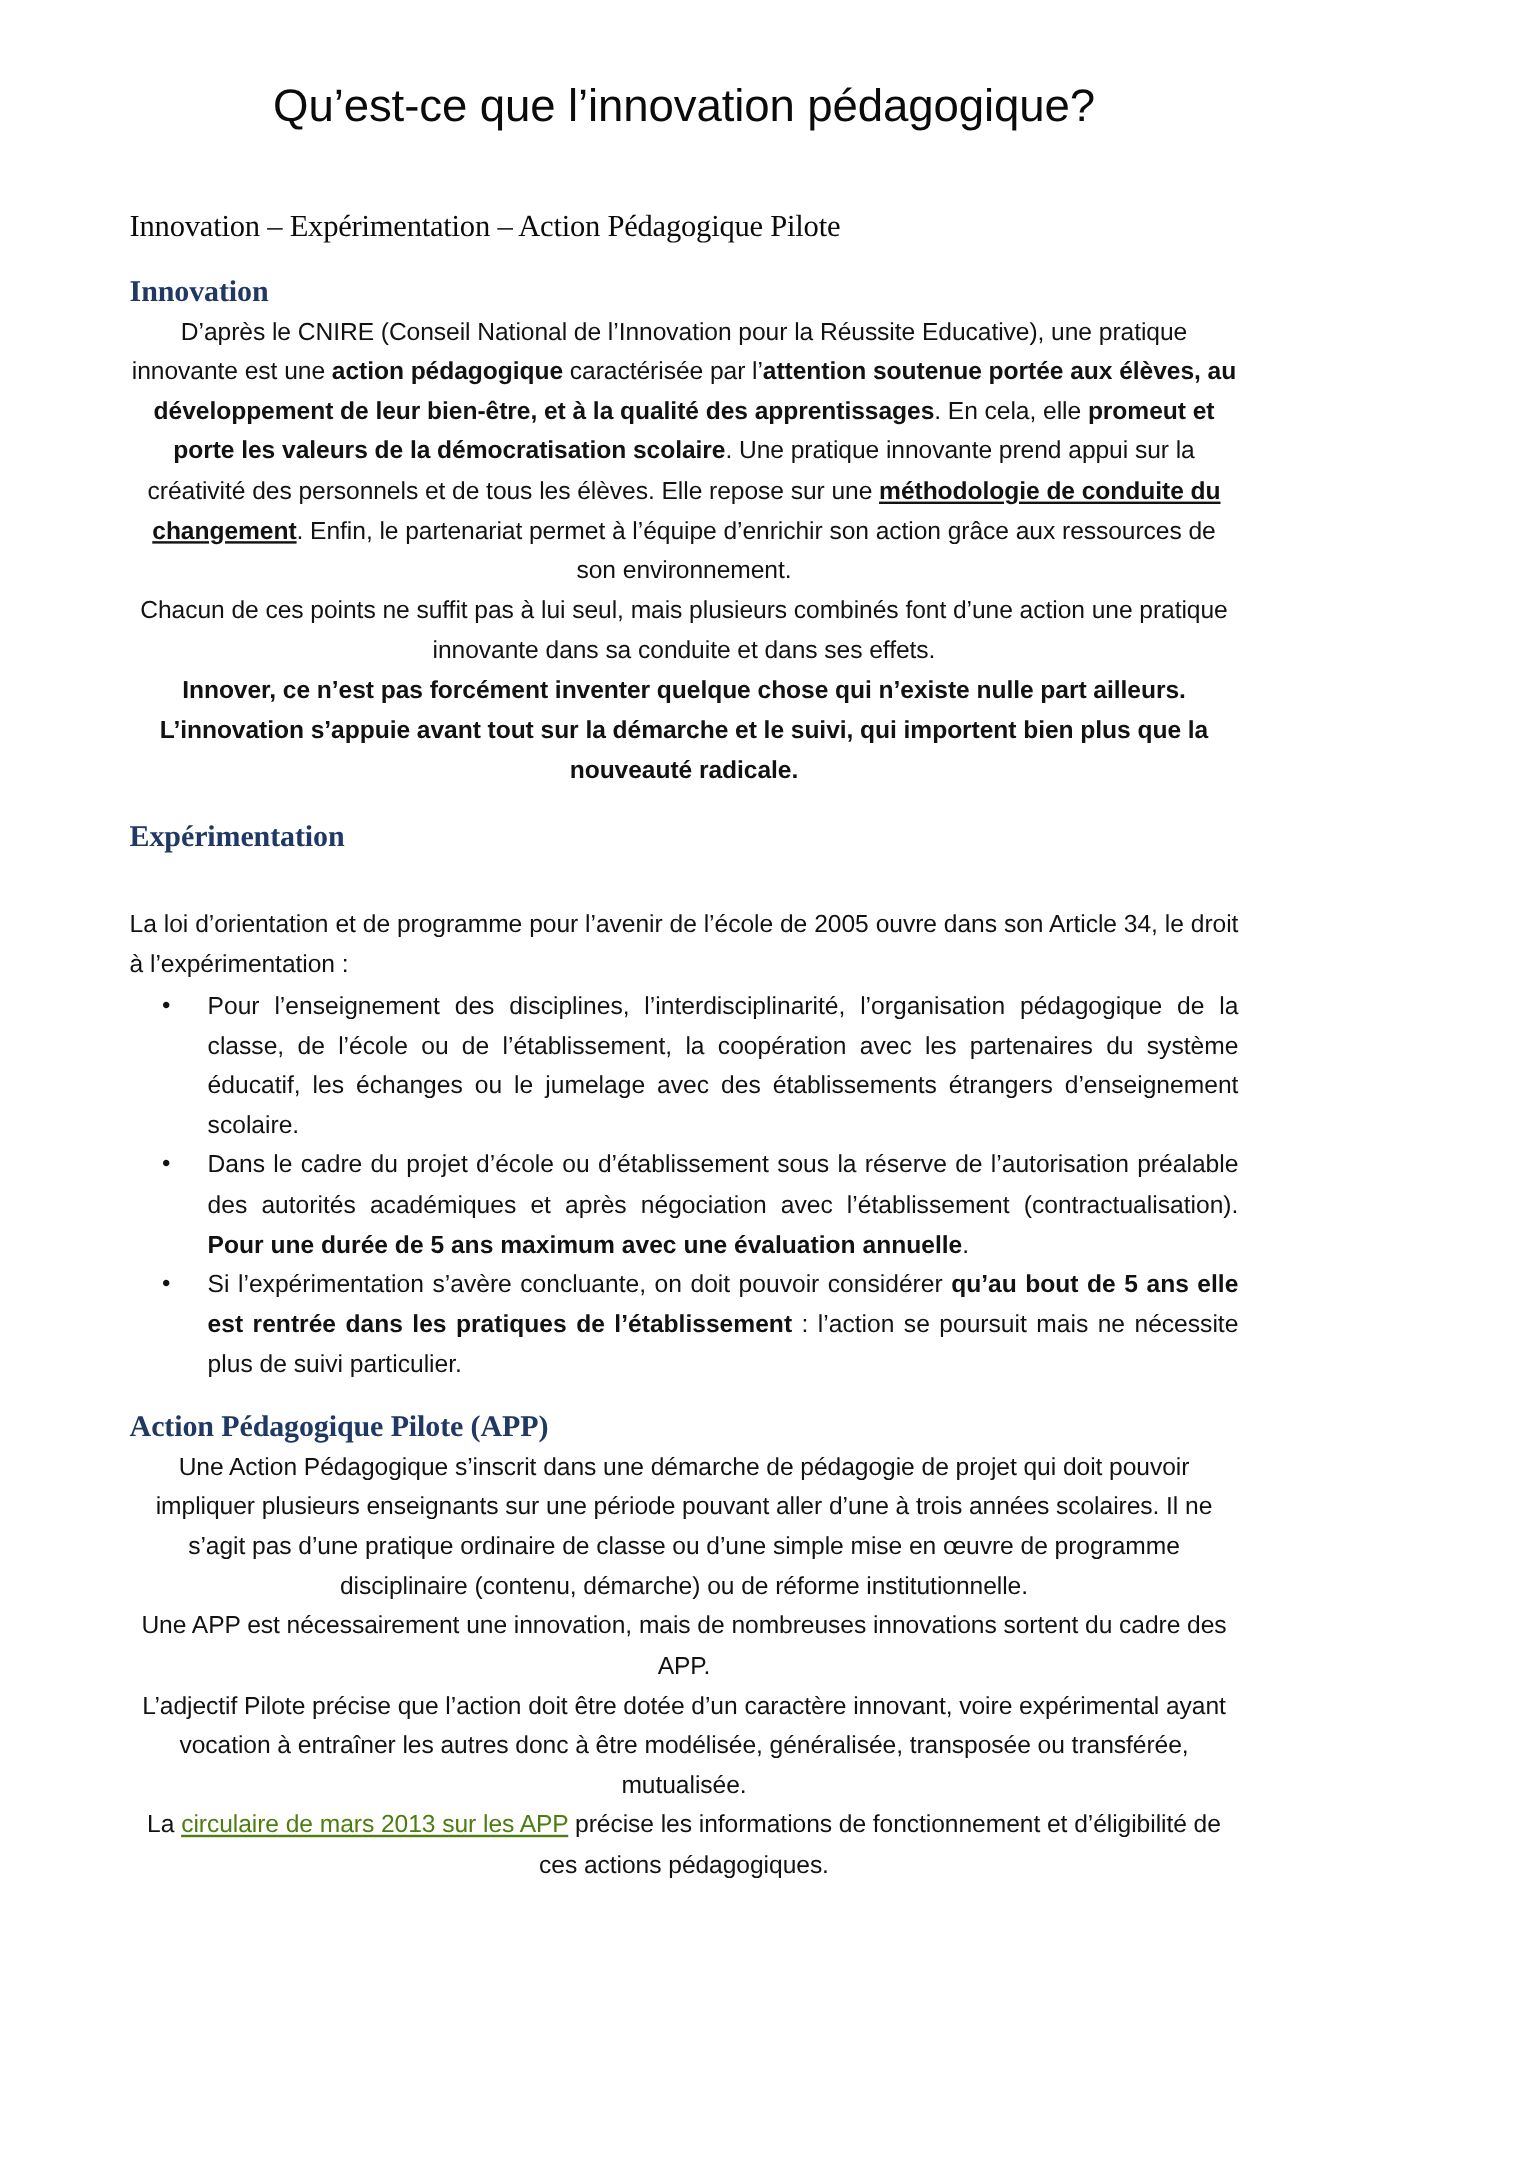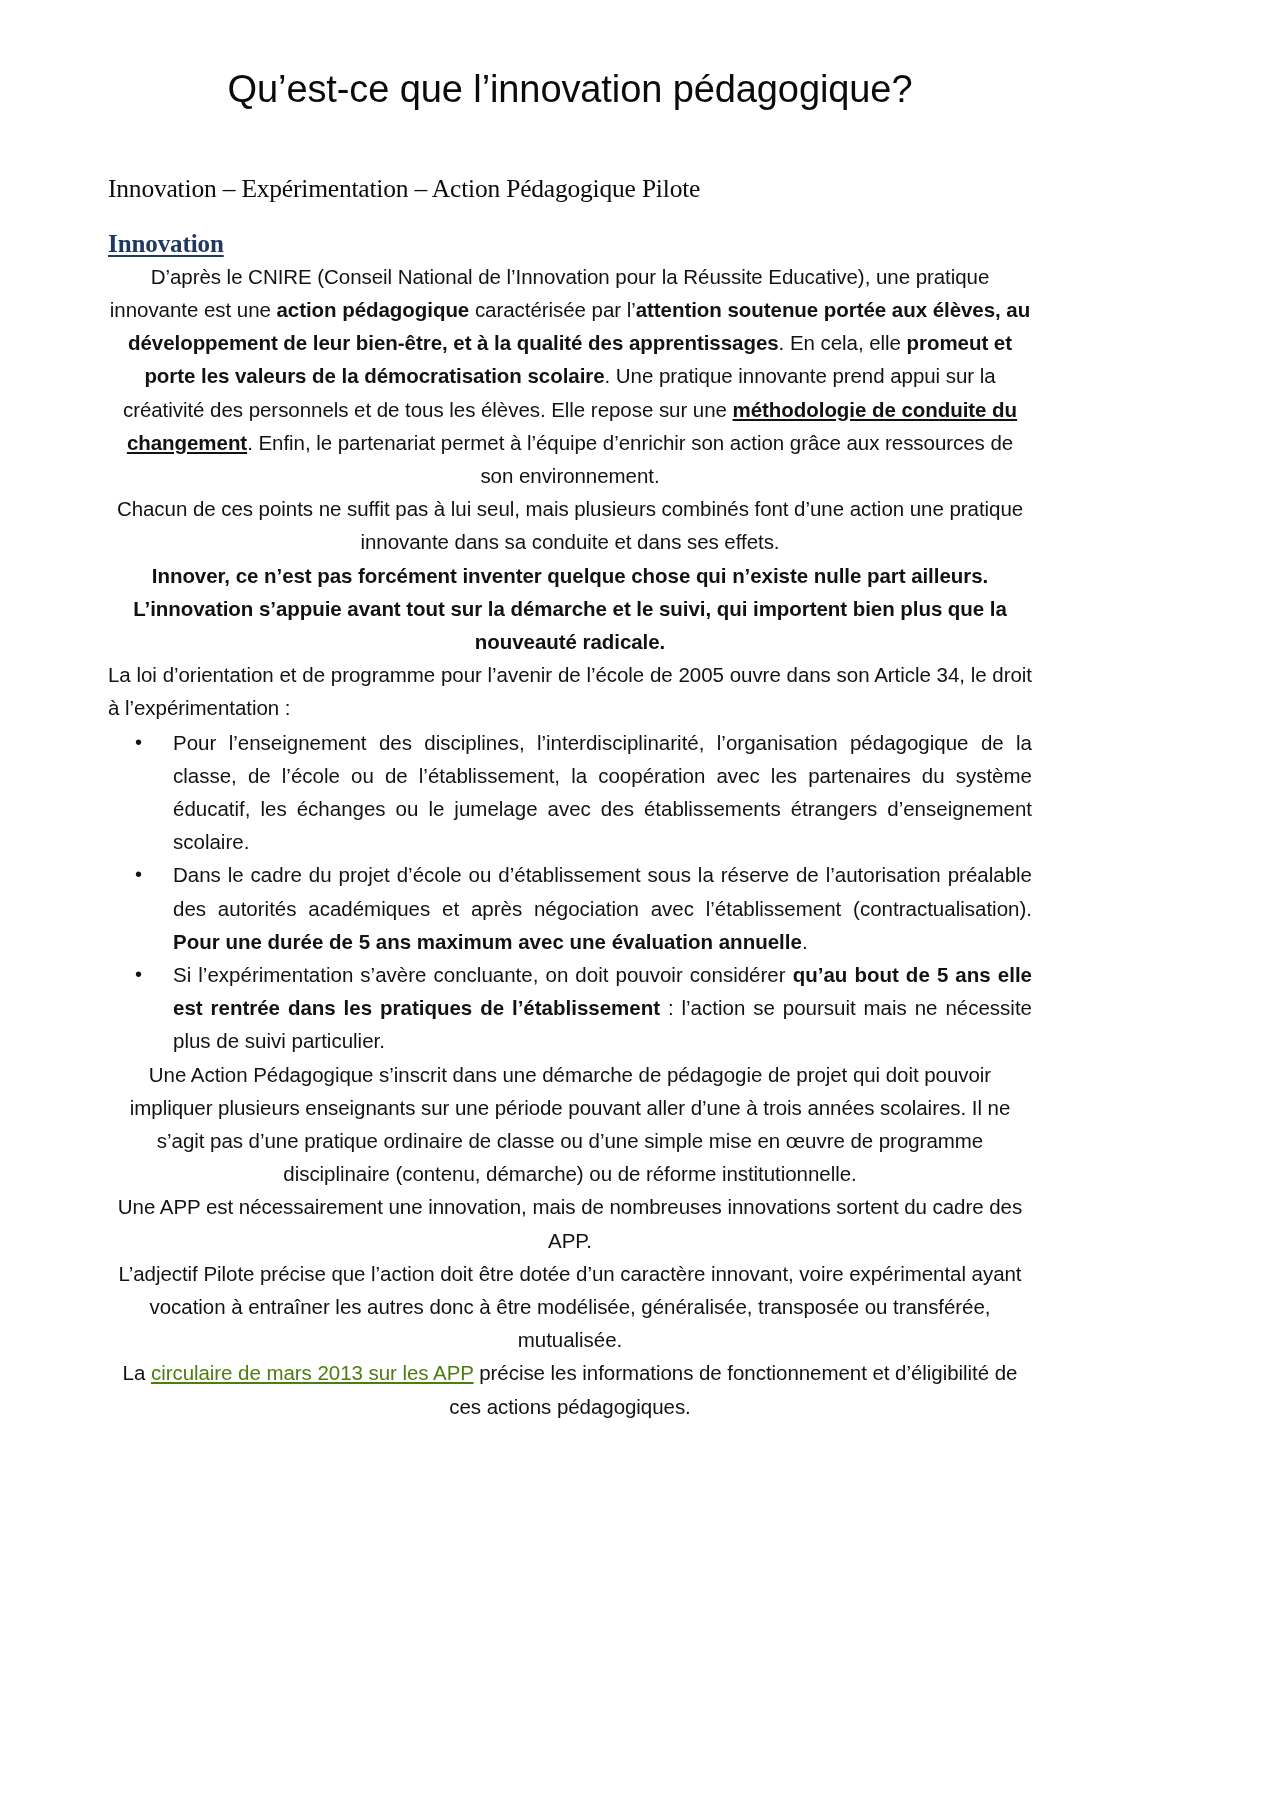--- a/index.html
+++ b/index.html
@@ -46,21 +46,20 @@
     margin: 62px 0 0 0;
     letter-spacing: -0.2px;
   }
 
   
   .section-heading {
     font-family: "Liberation Serif", serif;
     font-size: 25px;
     font-weight: bold;
     color: #1f3864;
-    text-decoration: underline;
     text-underline-offset: 3px;
     margin: 26px 0 2px 0;
     letter-spacing: -0.1px;
   }
   .section-heading.tight { margin-top: 22px; }
 
   
   p.body {
     font-size: 20.5px;
     line-height: 1.62;
@@ -120,33 +119,35 @@
   <h2 class="doc-subtitle">Innovation – Expérimentation – Action Pédagogique Pilote</h2>
 
   <h3 class="section-heading">Innovation </h3>
 
   <p class="body"><span>D’après le CNIRE (Conseil National de l’Innovation pour la Réussite Educative), une pratique innovante est une </span><b>action pédagogique</b><span> caractérisée par l’</span><b>attention soutenue portée aux élèves, au développement de leur bien-être, et à la qualité des apprentissages</b><span>. En cela, elle </span><b>promeut et porte les valeurs de la démocratisation scolaire</b><span>. Une pratique innovante prend appui sur la créativité des personnels et de tous les élèves. Elle repose sur une </span><span class="u-bold">méthodologie de conduite du changement</span><span>. Enfin, le partenariat permet à l’équipe d’enrichir son action grâce aux ressources de son environnement.</span></p>
 
   <p class="body">Chacun de ces points ne suffit pas à lui seul, mais plusieurs combinés font d’une action une pratique innovante dans sa conduite et dans ses effets.</p>
 
   <p class="body gap-above"><b>Innover, ce n’est pas forcément inventer quelque chose qui n’existe nulle part ailleurs. L’innovation s’appuie avant tout sur la démarche et le suivi, qui importent bien plus que la nouveauté radicale.</b></p>
 
+  <h3 class="section-heading">Expérimentation</h3>
 
   <p class="body justify">La loi d’orientation et de programme pour l’avenir de l’école de 2005 ouvre dans son  Article 34,  le droit à l’expérimentation :</p>
 
   <ul class="bullets">
 
     <li><span class="bullet-dot">•</span><span>Pour l’enseignement des disciplines, l’interdisciplinarité, l’organisation pédagogique de la classe, de l’école ou de l’établissement, la coopération avec les partenaires du système éducatif, les échanges ou le jumelage avec des établissements étrangers d’enseignement scolaire.</span></li>
 
     <li><span class="bullet-dot">•</span><span>Dans le cadre du projet d’école ou d’établissement sous la réserve de l’autorisation préalable des autorités académiques et après négociation avec l’établissement (contractualisation). </span><b>Pour une durée de 5 ans maximum avec une évaluation annuelle</b><span>.</span></li>
 
     <li><span class="bullet-dot">•</span><span>Si l’expérimentation s’avère concluante, on doit pouvoir considérer </span><b>qu’au bout de 5 ans elle est rentrée dans les pratiques de l’établissement</b><span> : l’action se poursuit mais ne nécessite plus de suivi particulier.</span></li>
 
   </ul>
 
+  <h3 class="section-heading tight">Action Pédagogique Pilote (APP)</h3>
 
   <p class="body">Une Action Pédagogique s’inscrit dans une démarche de pédagogie de projet qui doit pouvoir impliquer plusieurs enseignants sur une période pouvant aller d’une à trois années scolaires. Il ne s’agit pas d’une pratique ordinaire de classe ou d’une simple mise en œuvre de programme disciplinaire (contenu, démarche) ou de réforme institutionnelle.</p>
 
   <p class="body">Une APP est nécessairement une innovation, mais de nombreuses innovations sortent du cadre des APP.</p>
 
   <p class="body">L’adjectif Pilote précise que l’action doit être dotée d’un caractère innovant, voire expérimental ayant vocation à entraîner les autres donc à être modélisée, généralisée, transposée ou transférée, mutualisée.</p>
 
   <p class="body"><span>La </span><a class="doclink" href="#">circulaire de mars 2013 sur les APP</a><span> précise les informations de fonctionnement et d’éligibilité de ces actions pédagogiques.</span></p>
 
 </div>

